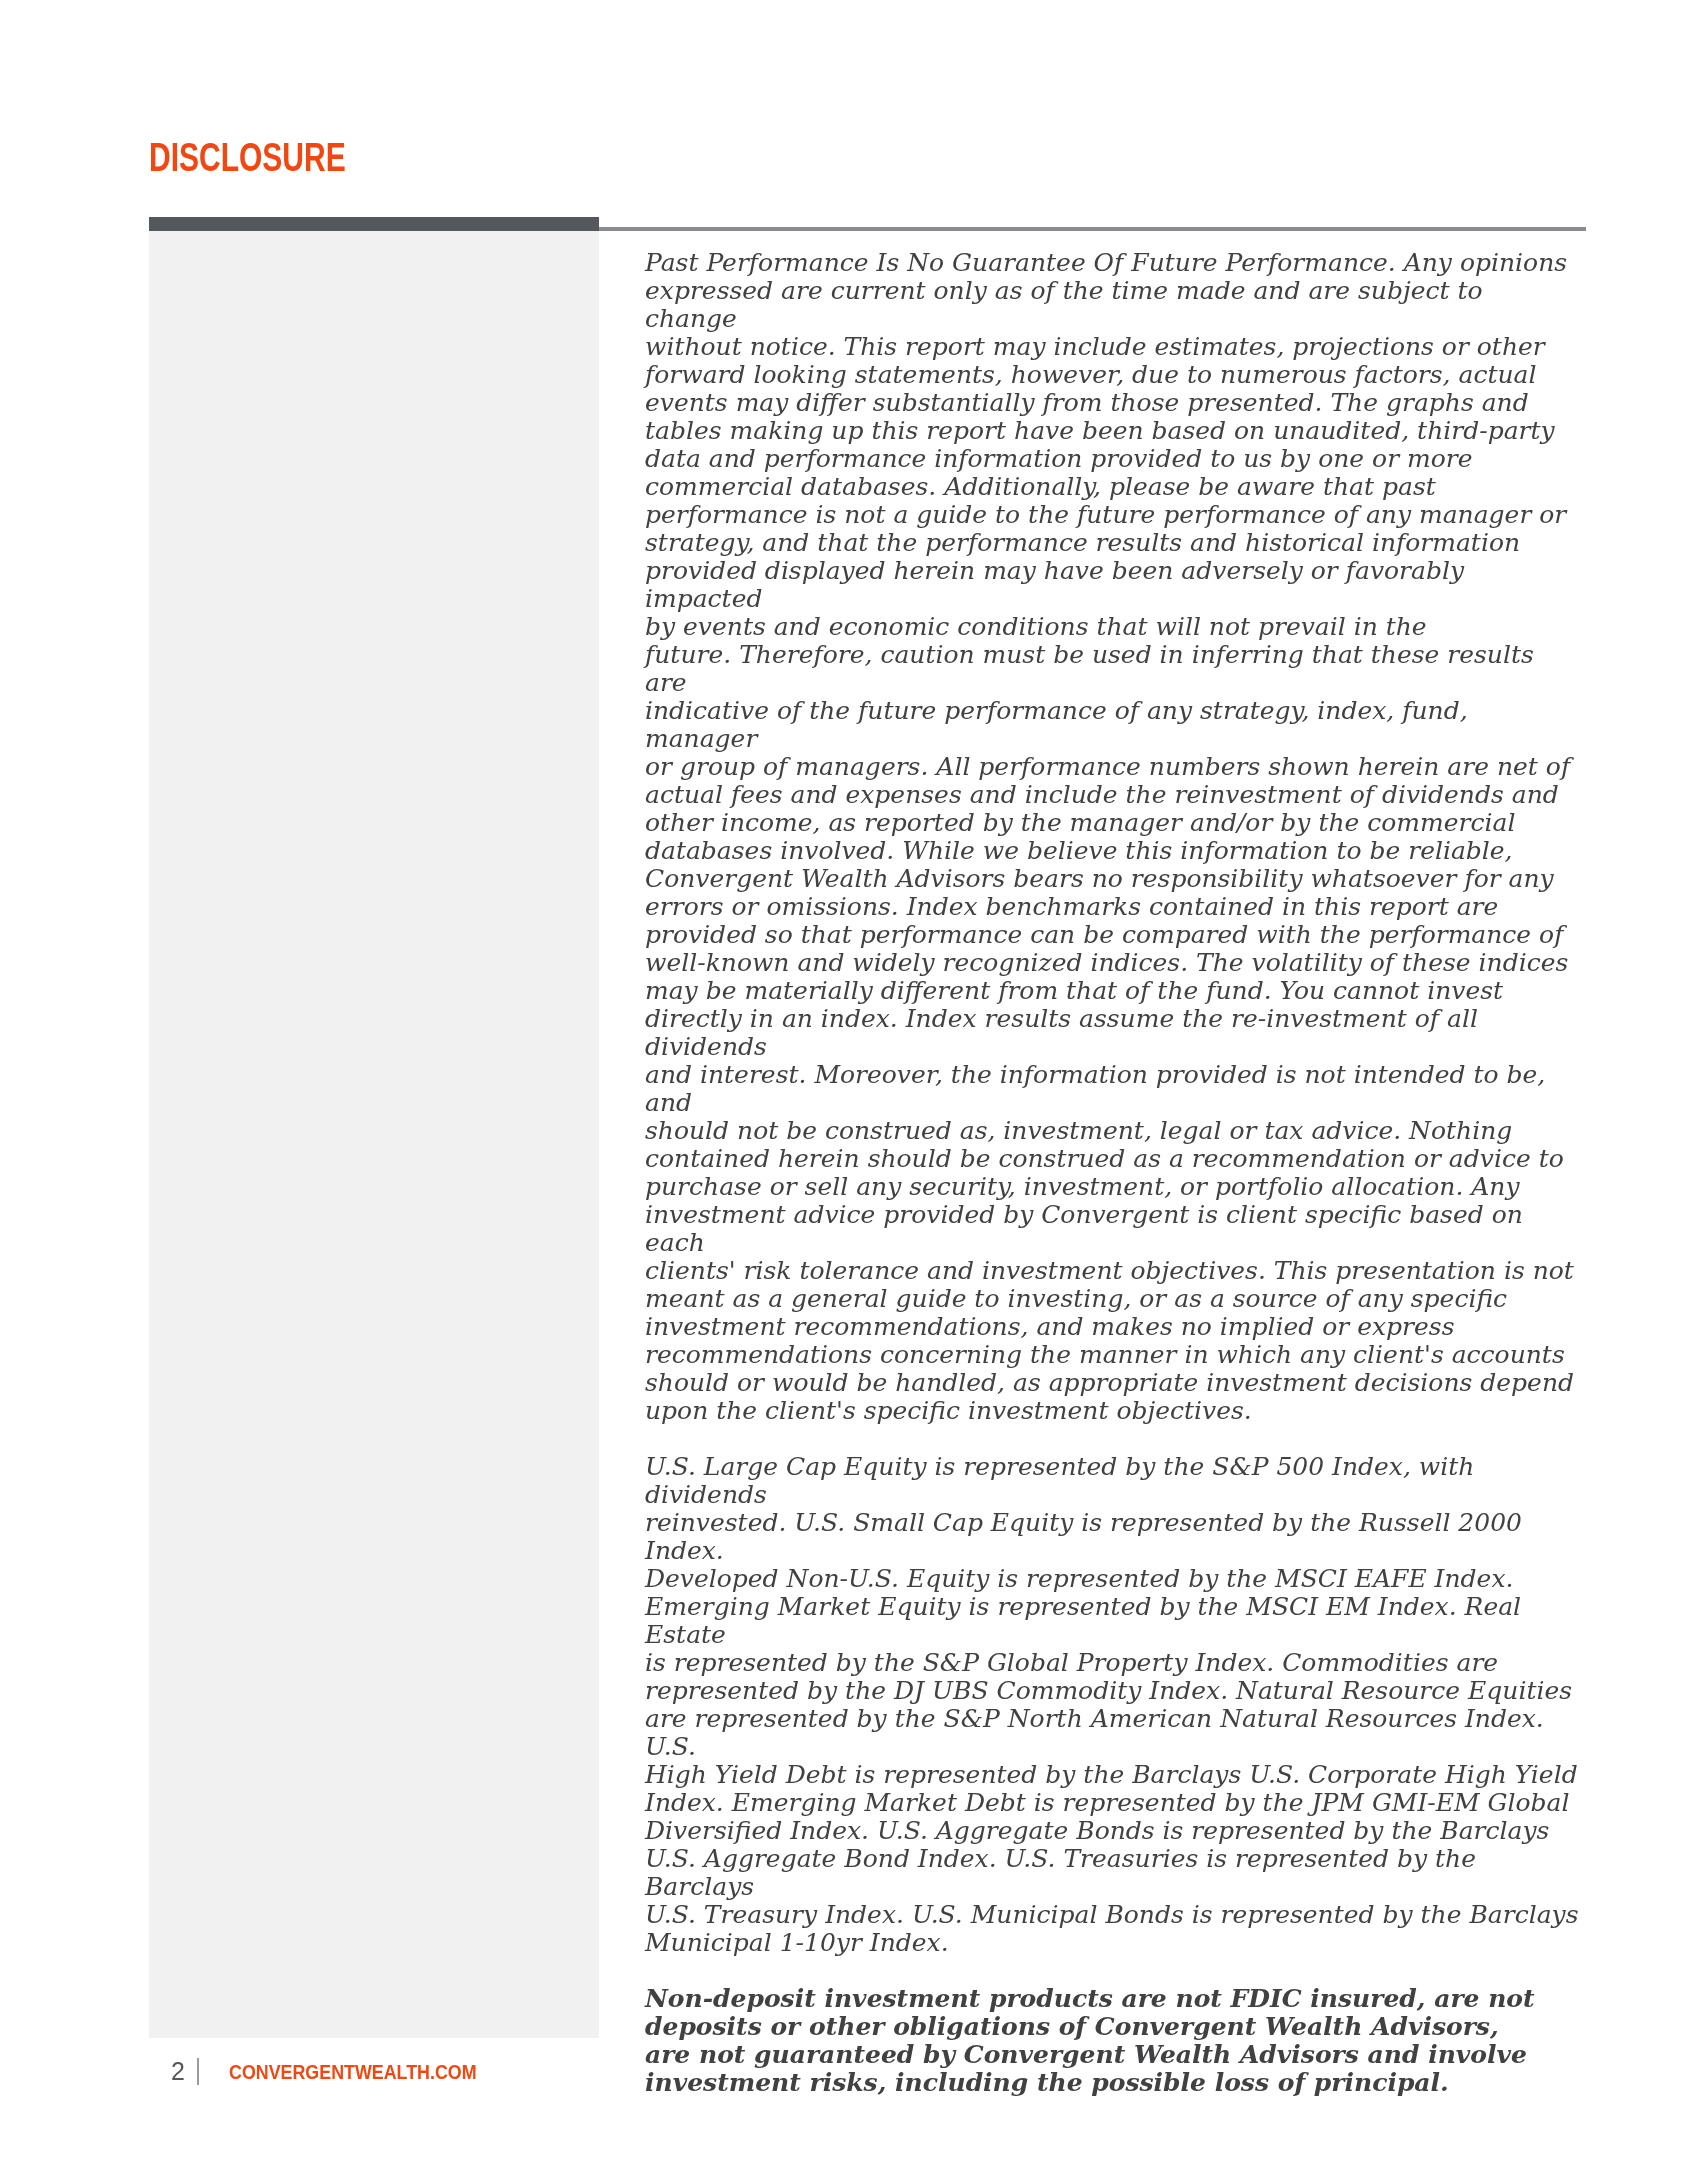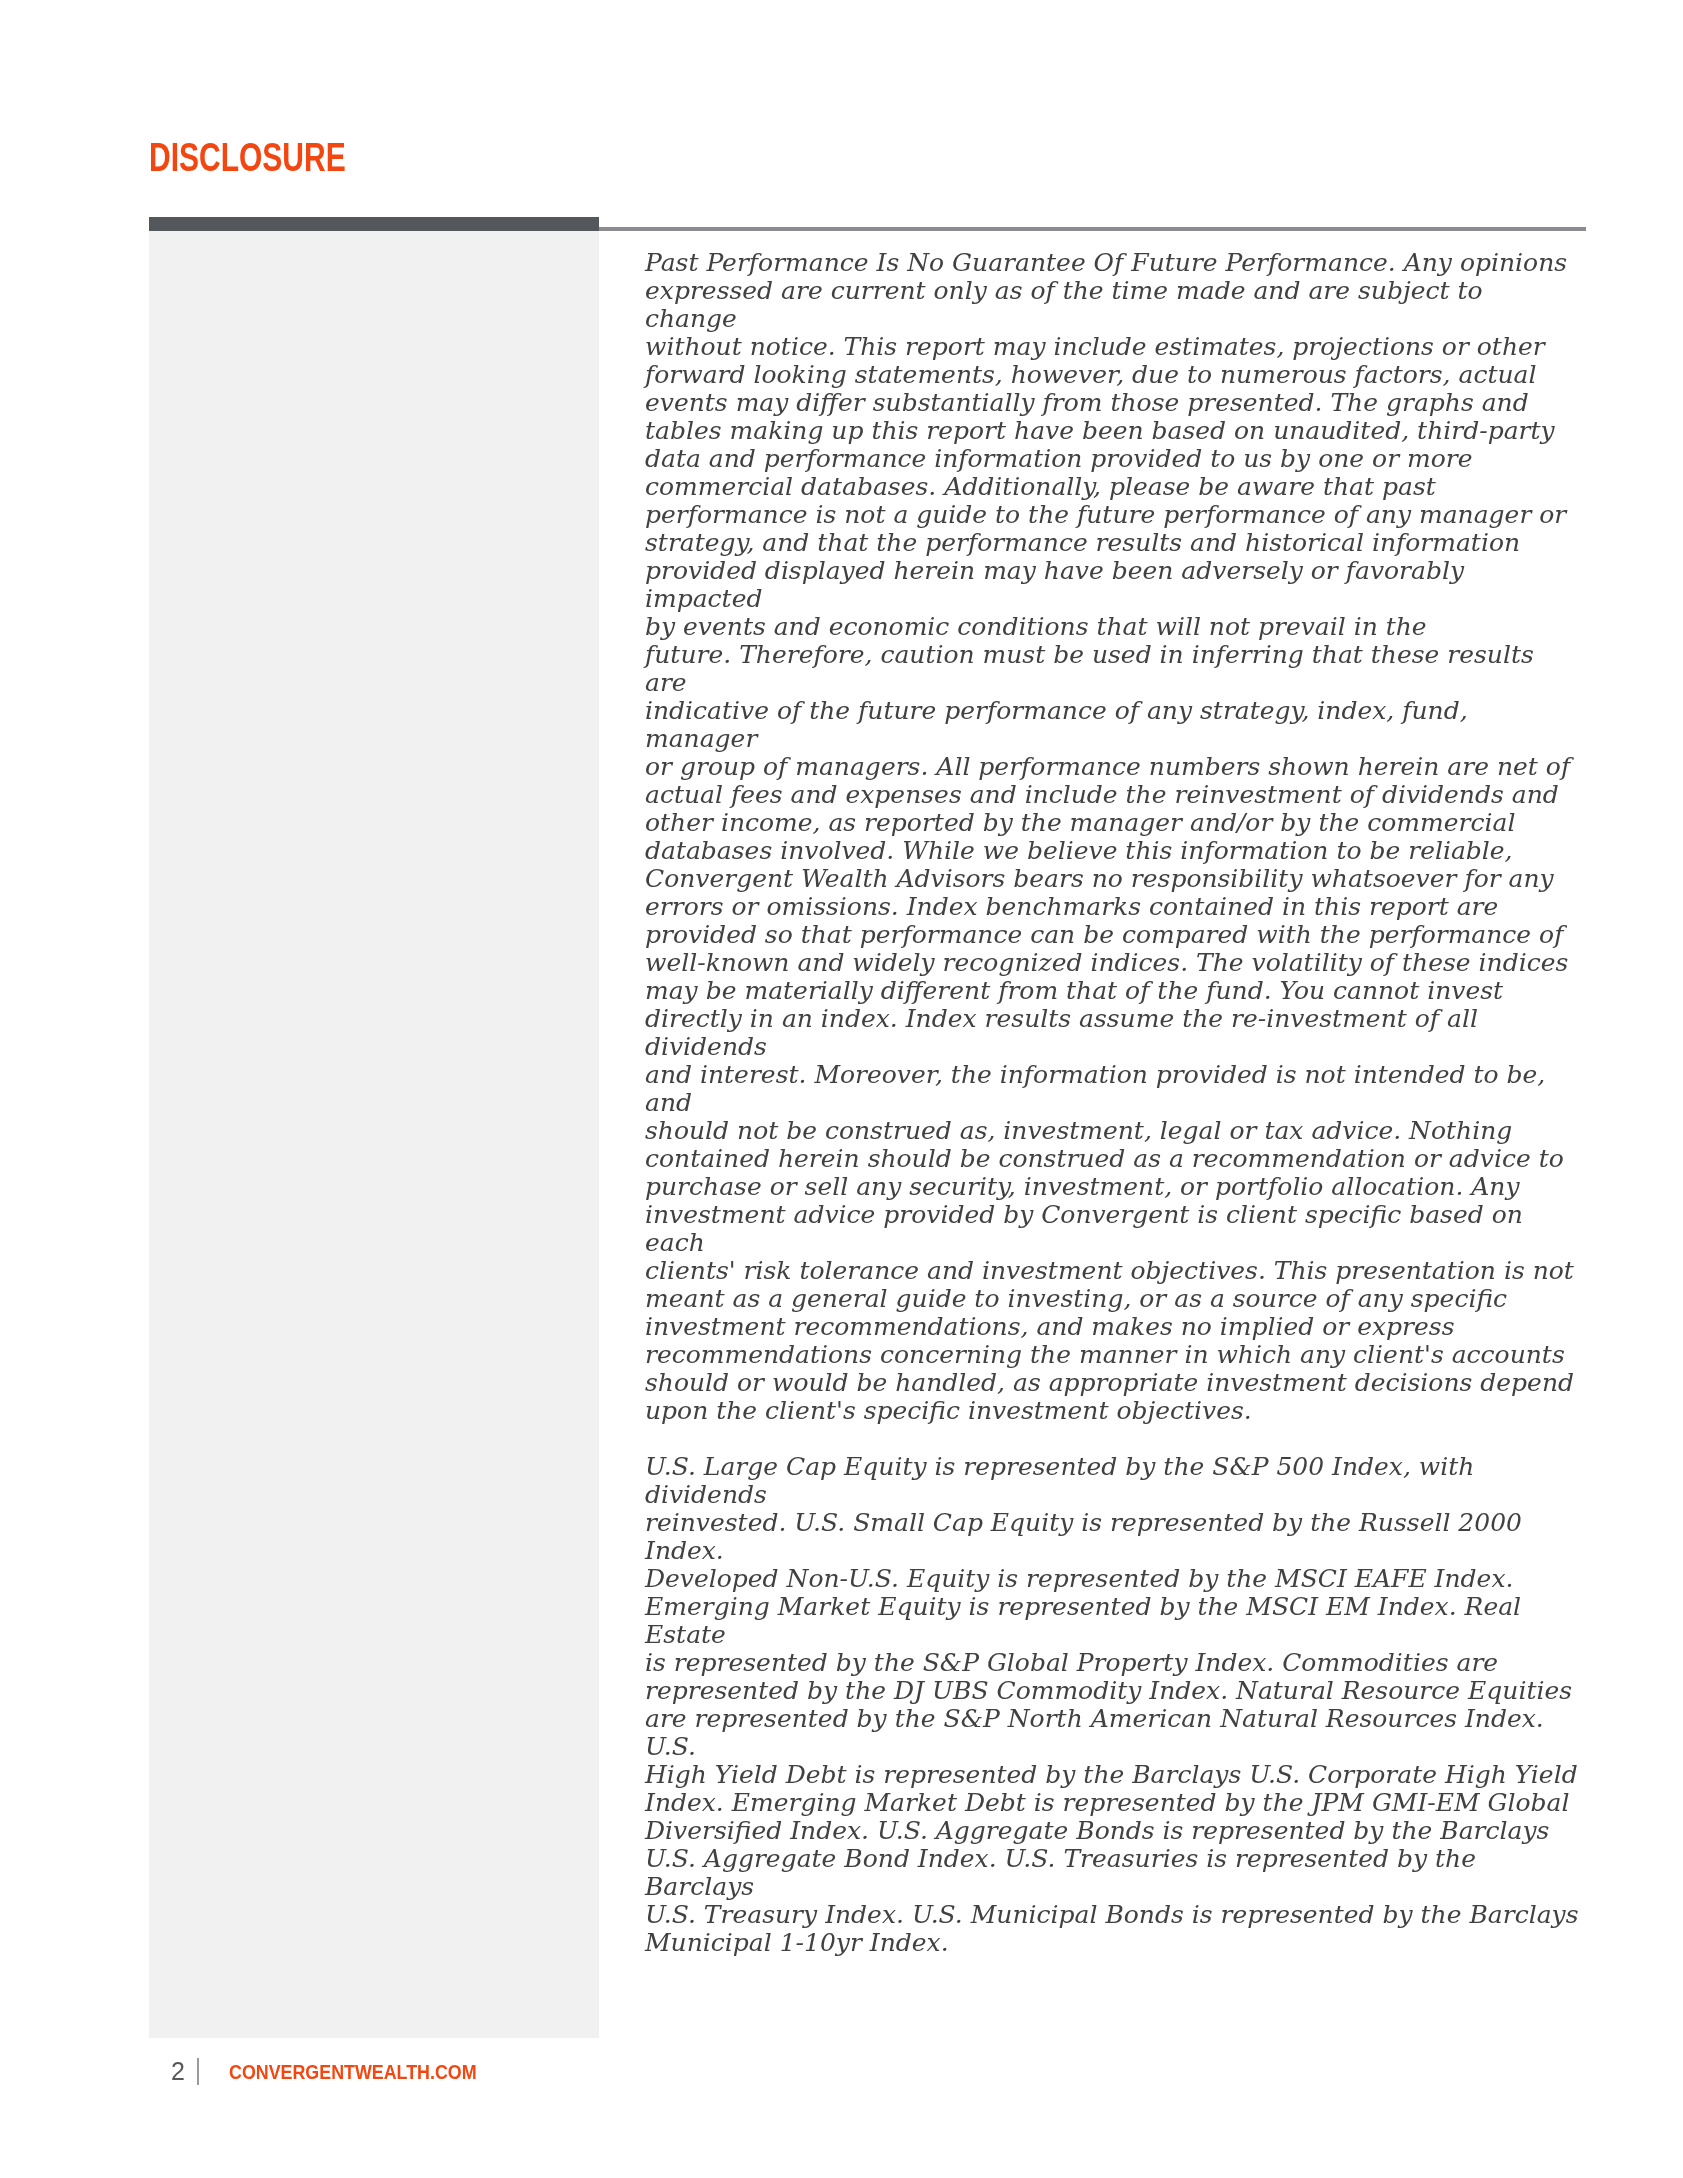--- a/index.html
+++ b/index.html
@@ -151,20 +151,24 @@
 Emerging Market Equity is represented by the MSCI EM Index. Real Estate
 is represented by the S&amp;P Global Property Index. Commodities are
 represented by the DJ UBS Commodity Index. Natural Resource Equities
 are represented by the S&amp;P North American Natural Resources Index. U.S.
 High Yield Debt is represented by the Barclays U.S. Corporate High Yield
 Index. Emerging Market Debt is represented by the JPM GMI-EM Global
 Diversified Index. U.S. Aggregate Bonds is represented by the Barclays
 U.S. Aggregate Bond Index. U.S. Treasuries is represented by the Barclays
 U.S. Treasury Index.  U.S. Municipal Bonds is represented by the Barclays
 Municipal 1-10yr Index.</p>
+    <p class="bold">Non-deposit investment products are not FDIC insured, are not
+deposits or other obligations of Convergent Wealth Advisors,
+are not guaranteed by Convergent Wealth Advisors and involve
+investment risks, including the possible loss of principal.</p>
   </div>
 
   <div class="footer">
     <span class="page-number">2</span>
     <span class="footer-divider"></span>
     <span class="footer-site">CONVERGENTWEALTH.COM</span>
   </div>
 
 </div>
 

